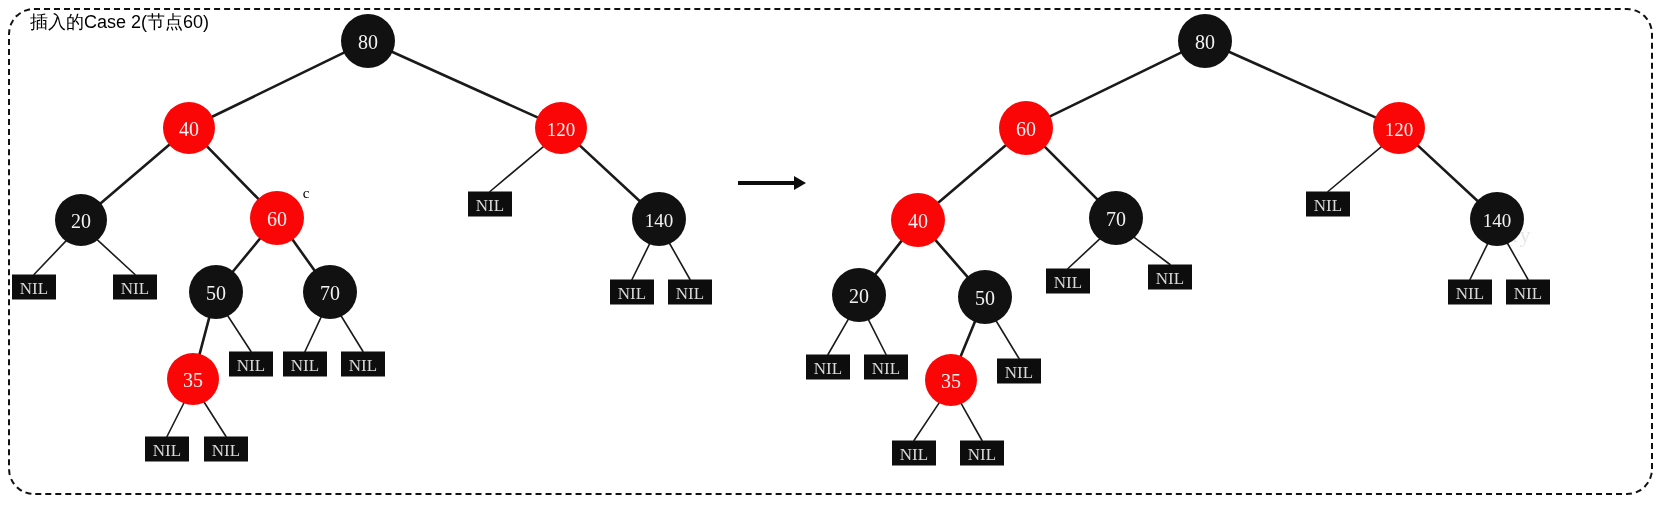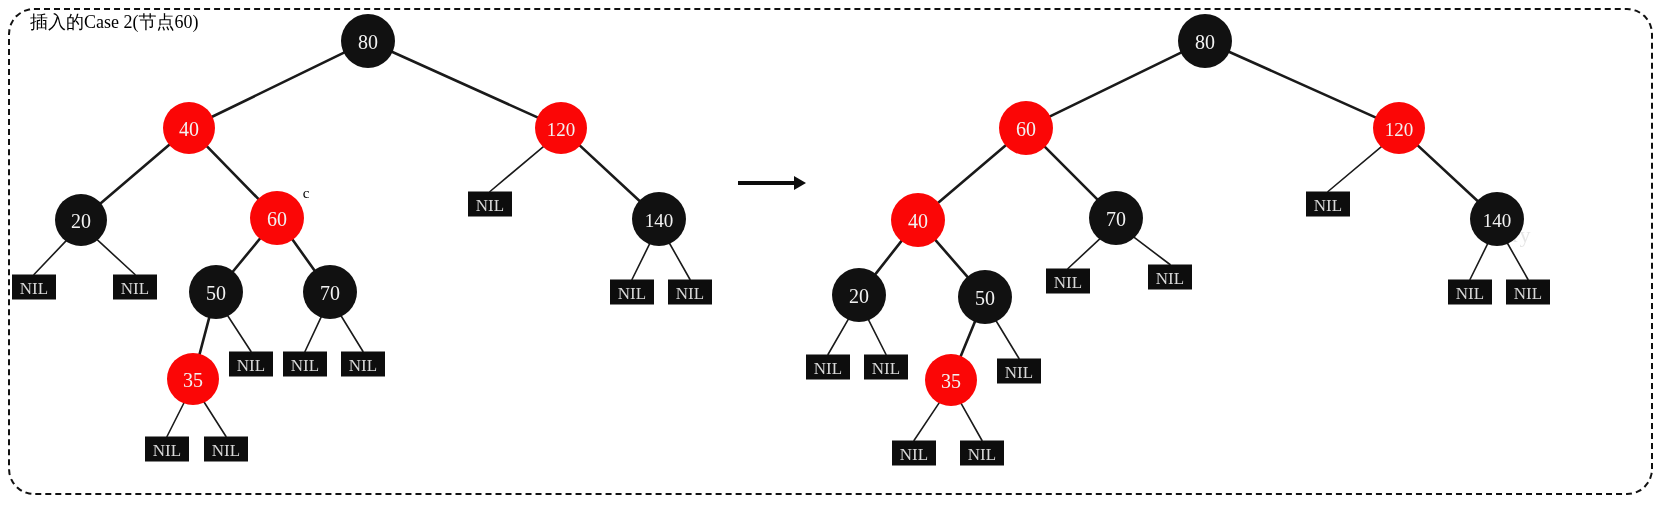--- a/index.html
+++ b/index.html
@@ -31,21 +31,21 @@
     position: absolute;
     left: 0;
     top: 0;
     width: 1665px;
     height: 507px;
   }
   .caption {
     position: absolute;
     left: 30px;
     top: 10px;
-    font-family: Liberation Serif, serif;
+    font-family: Liberation Sans, sans-serif;
     font-size: 18px;
     color: #000000;
     white-space: nowrap;
     letter-spacing: 0px;
   }
   text.node-label {
     font-family: "Liberation Serif", "DejaVu Serif", serif;
     fill: #f2f2f2;
     text-anchor: middle;
     dominant-baseline: central;

